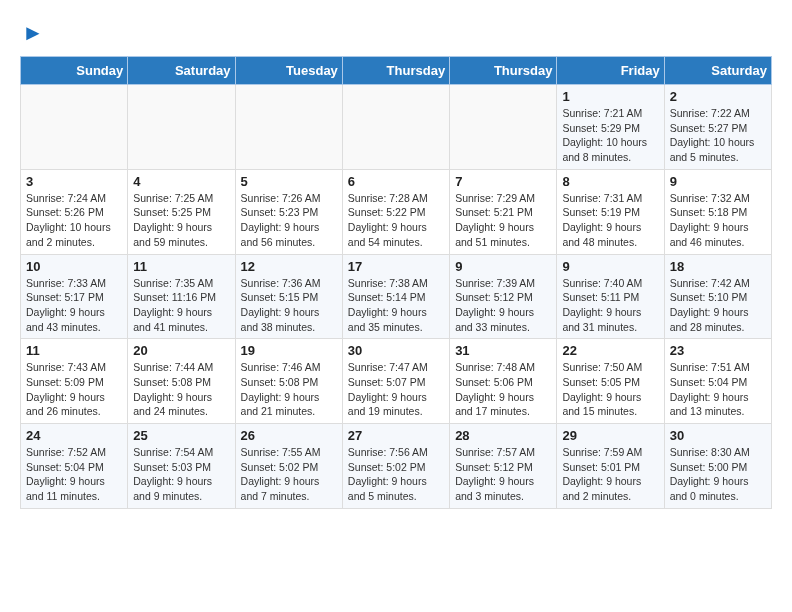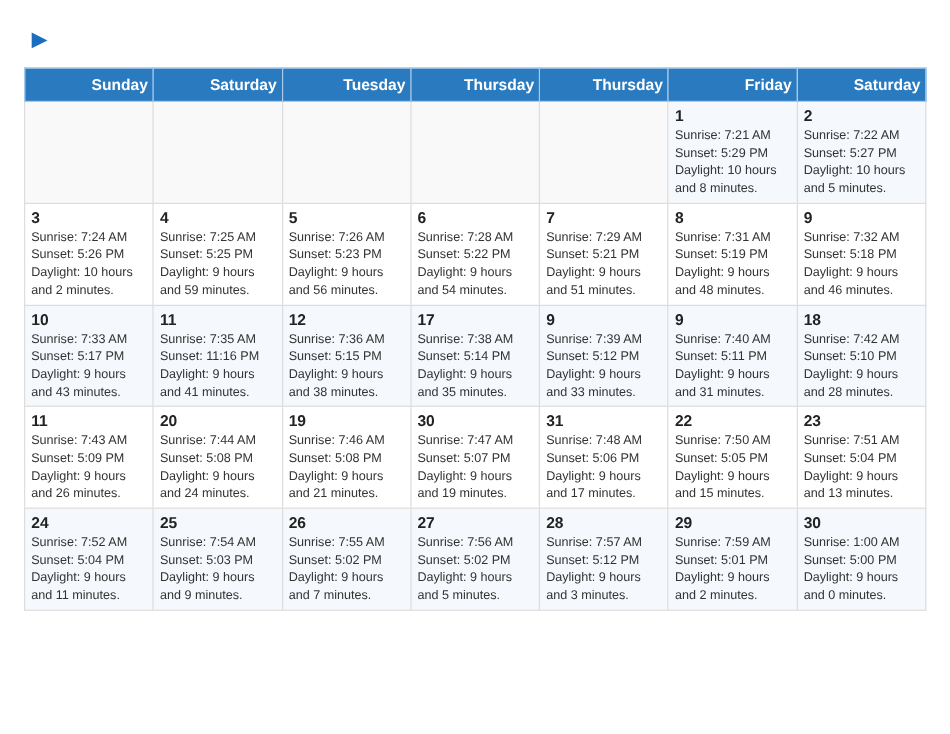--- a/index.html
+++ b/index.html
@@ -310,19 +310,19 @@
 Daylight: 9 hours and 3 minutes.</div>
         </td>
         <td>
           <span class="day-number">29</span>
           <div class="day-info">Sunrise: 7:59 AM
 Sunset: 5:01 PM
 Daylight: 9 hours and 2 minutes.</div>
         </td>
         <td>
           <span class="day-number">30</span>
-          <div class="day-info">Sunrise: 1:00 AM
+          <div class="day-info">Sunrise: 8:30 AM
 Sunset: 5:00 PM
 Daylight: 9 hours and 0 minutes.</div>
         </td>
       </tr>
     </tbody>
 </table>
 
 </body></html>

